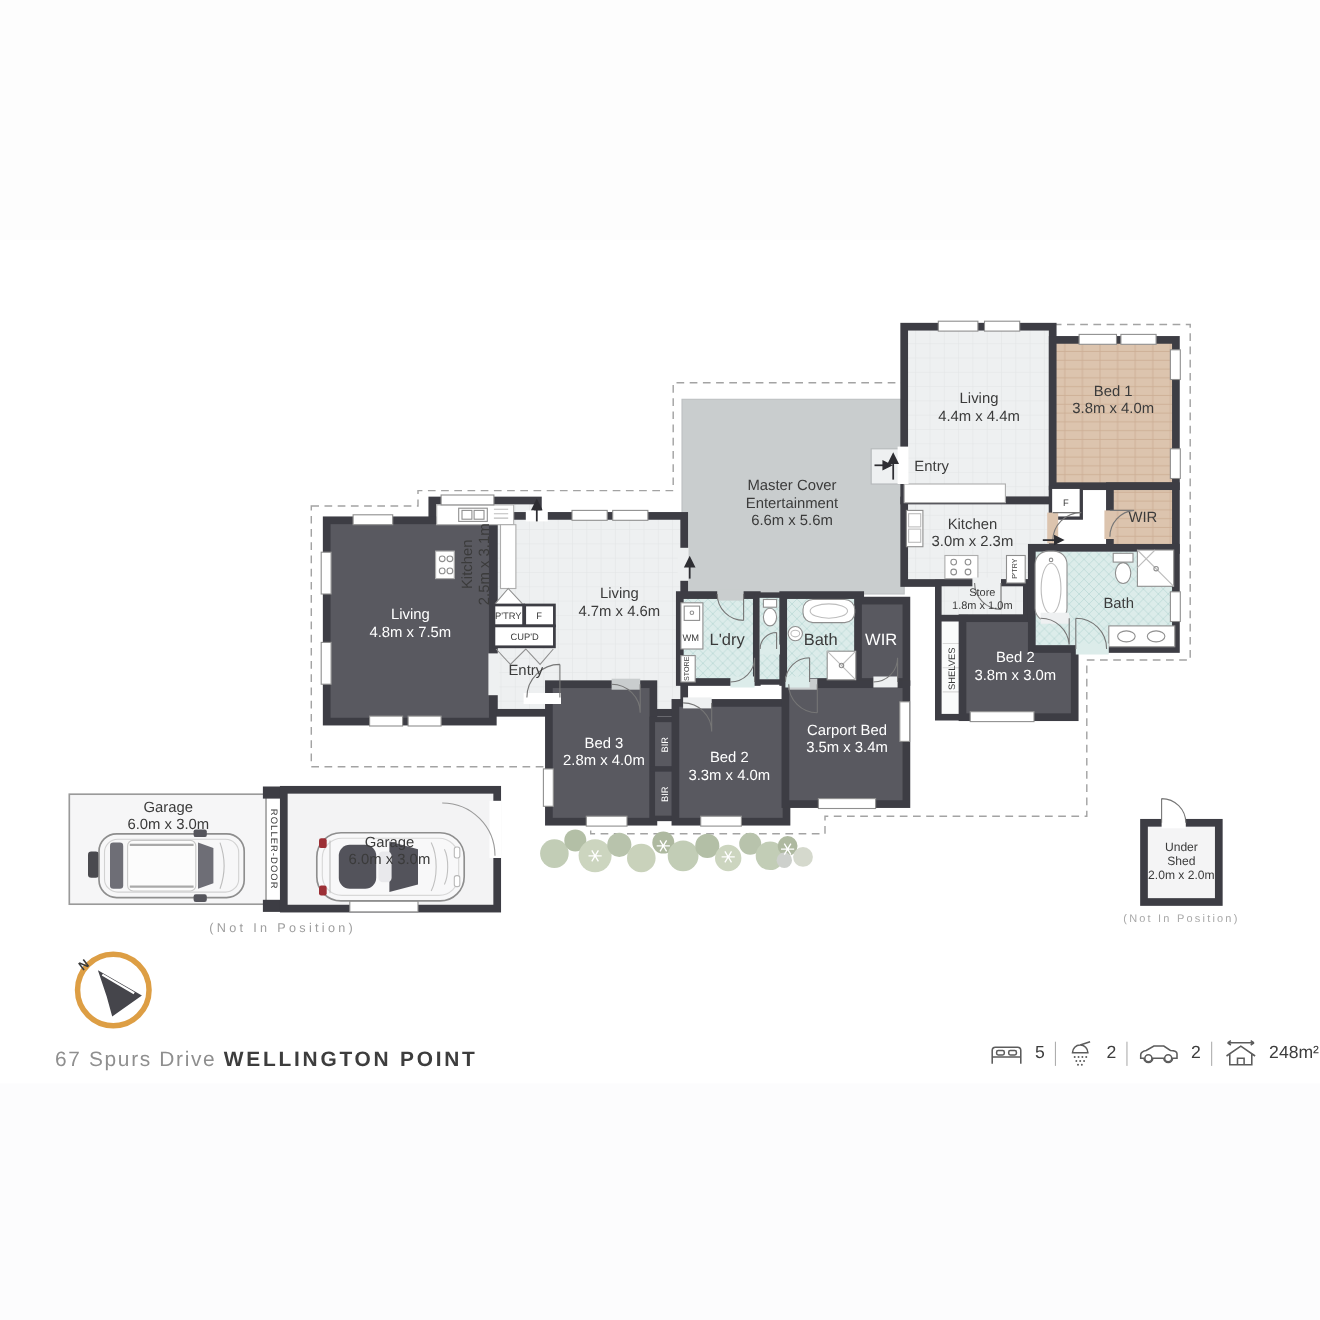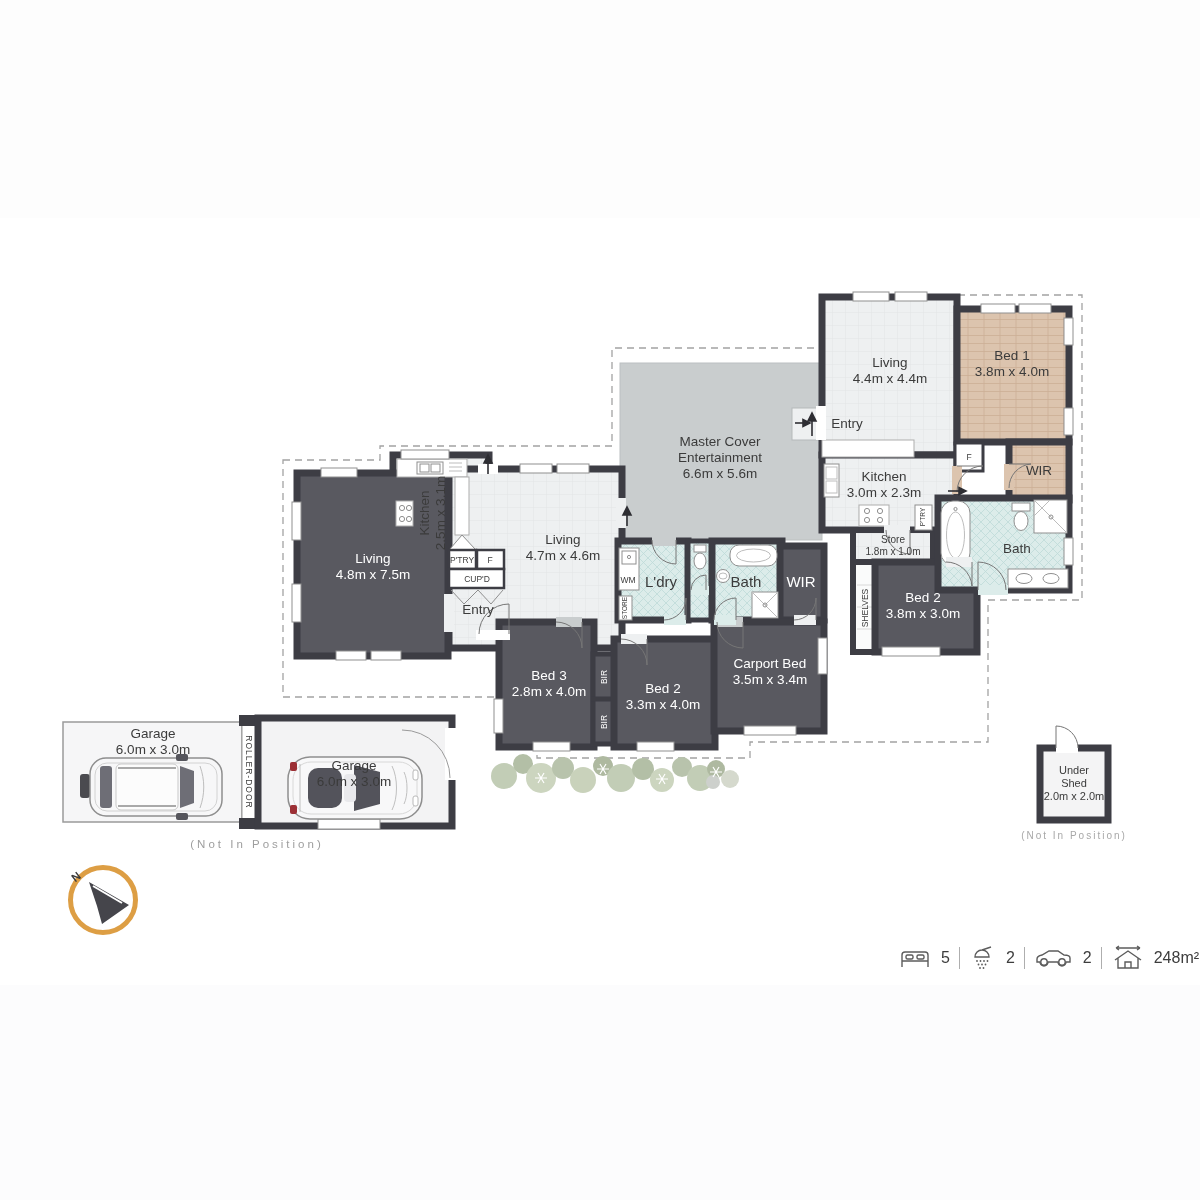--- a/index.html
+++ b/index.html
@@ -422,20 +422,24 @@
     <span>(Not In Position)</span>
   </div>
   <div class="lbl shedlbl" style="left:1074px;top:784px">
     <span class="wrap">Under Shed</span>
       <span>2.0m x 2.0m</span>
   </div>
   <div class="lbl gray2" style="left:1074px;top:836px">
     <span>(Not In Position)</span>
   </div>
 
+  <div class="address">
+    <span class="street">67 Spurs Drive</span>
+    <span class="suburb">WELLINGTON POINT</span>
+  </div>
 
   <div class="stats">
     <svg width="34" height="24" viewBox="0 0 34 24" fill="none" stroke="#5c5c5c" stroke-width="1.4">
       <path d="M4 19 V9 q0-3 3-3 h20 q3 0 3 3 v10 M4 15 h26 M4 19 v2 M30 19 v2"></path>
       <rect x="8" y="9" width="7" height="4" rx="1.5"></rect>
         <rect x="19" y="9" width="7" height="4" rx="1.5"></rect>
     </svg>
     <span>5</span>
     <div class="sep"></div>
     <svg width="28" height="24" viewBox="0 0 28 24" fill="none" stroke="#5c5c5c" stroke-width="1.4">

